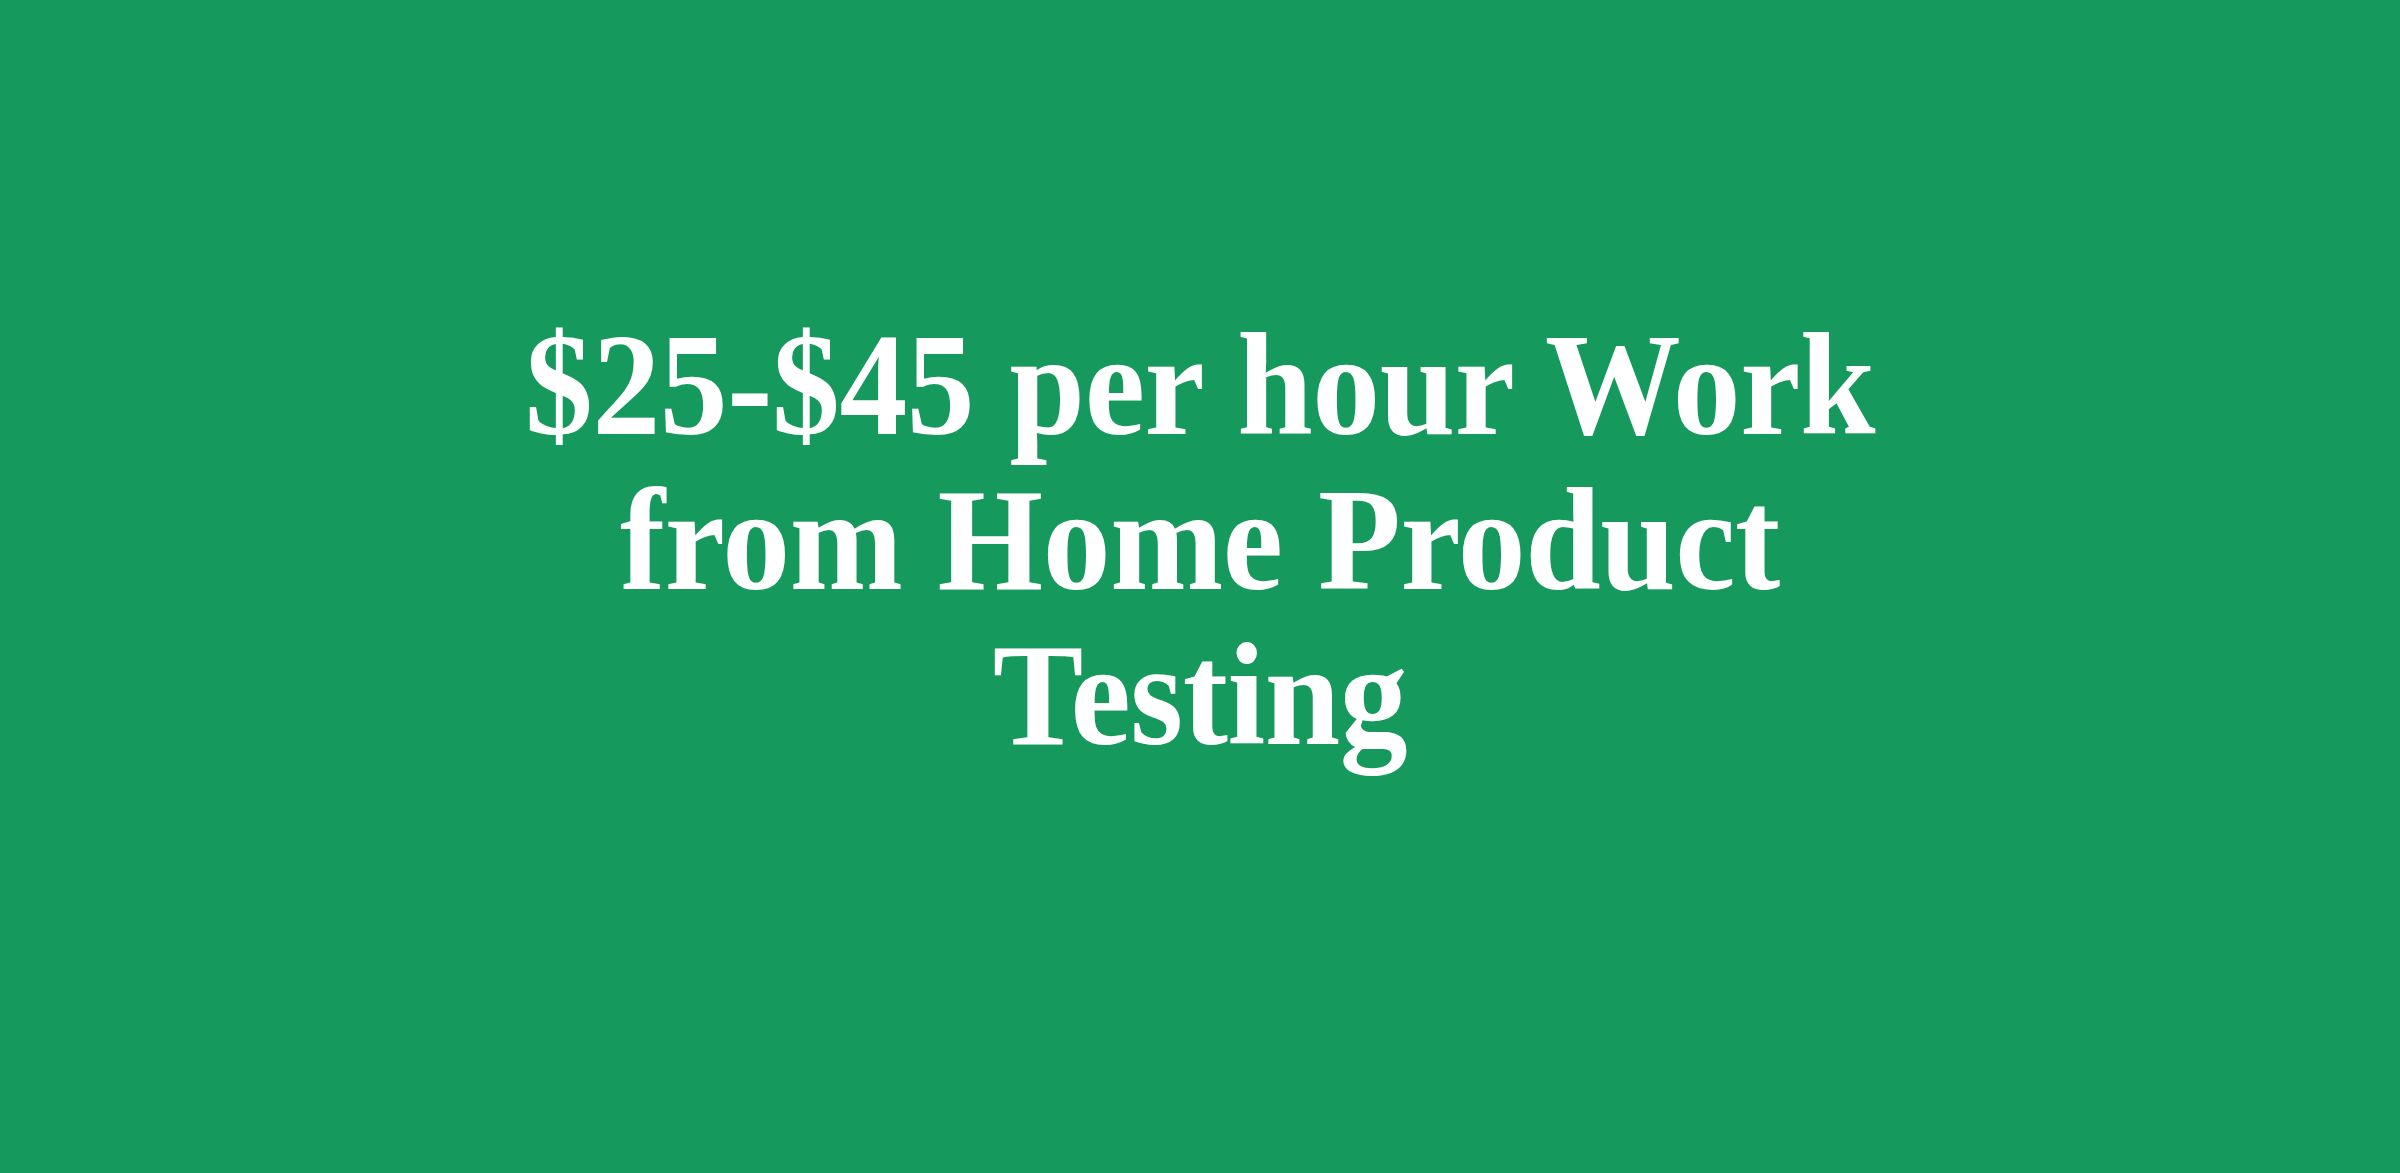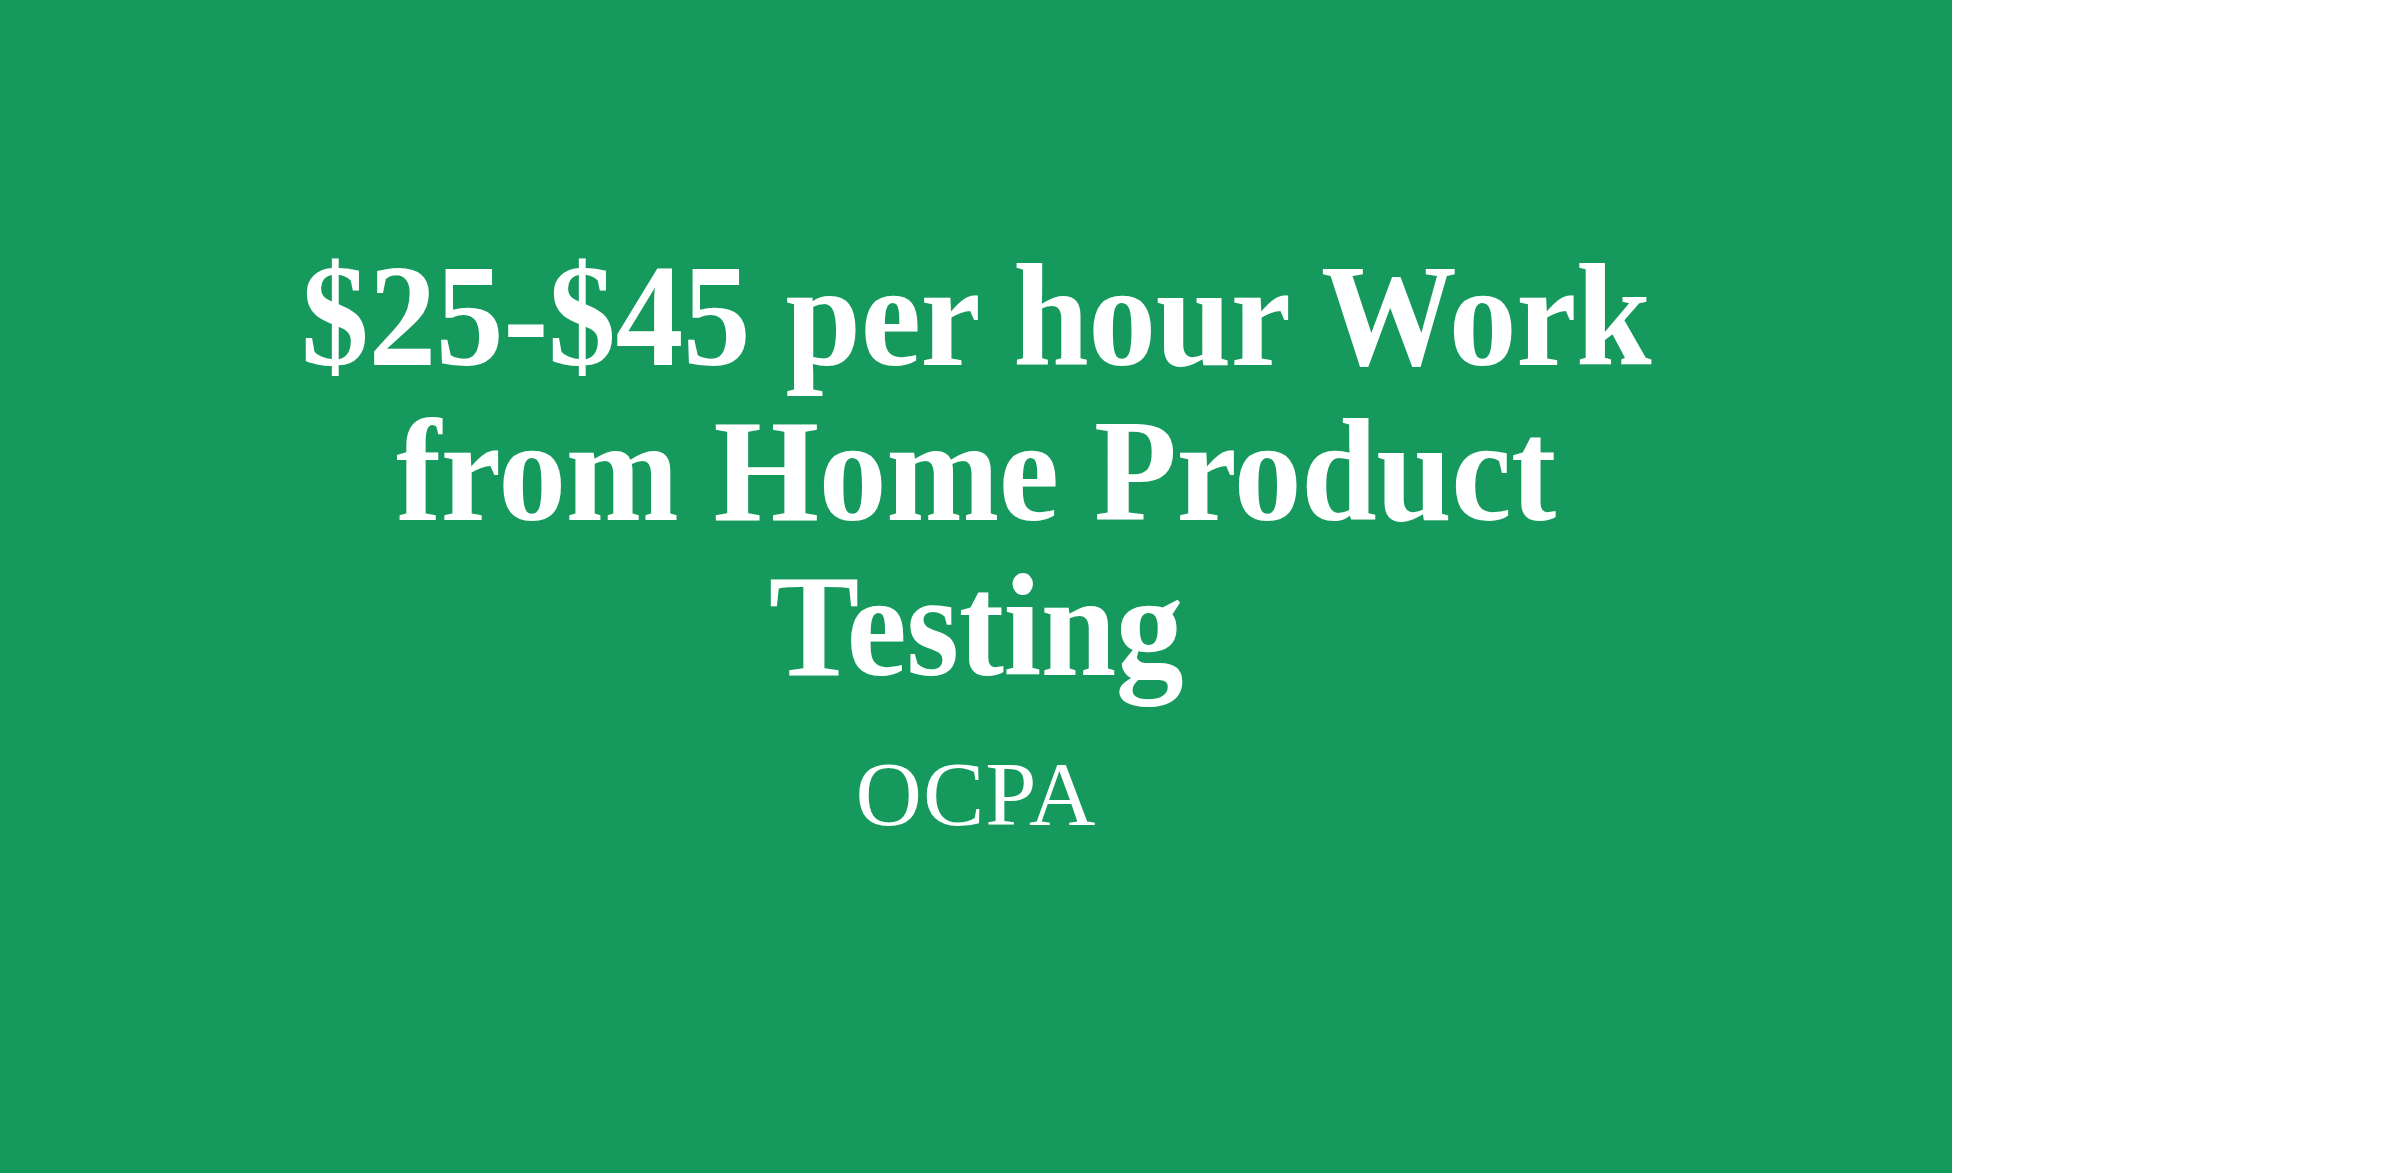--- a/index.html
+++ b/index.html
@@ -12,21 +12,21 @@
     width: 2400px;
     height: 1173px;
     overflow: hidden;
     font-family: "Liberation Serif", "DejaVu Serif", serif;
   }
 
   
   .card {
     position: relative;
     box-sizing: border-box;
-    width: 1952px;
+    width: 2400px;
     height: 1173px;
     background: #15995c;
     display: flex;
     flex-direction: column;
     align-items: center;
     justify-content: center;
     overflow: hidden;
   }
 
   
@@ -74,17 +74,16 @@
 </style>
 </head>
 <body>
 
 <div class="card">
 
   <div class="text-stack">
 
     <h1 class="headline">$25-$45 per hour Work from Home Product Testing</h1>
 
-    <div class="subtitle">OCPA</div>
 
   </div>
 
 </div>
 
 </body></html>

